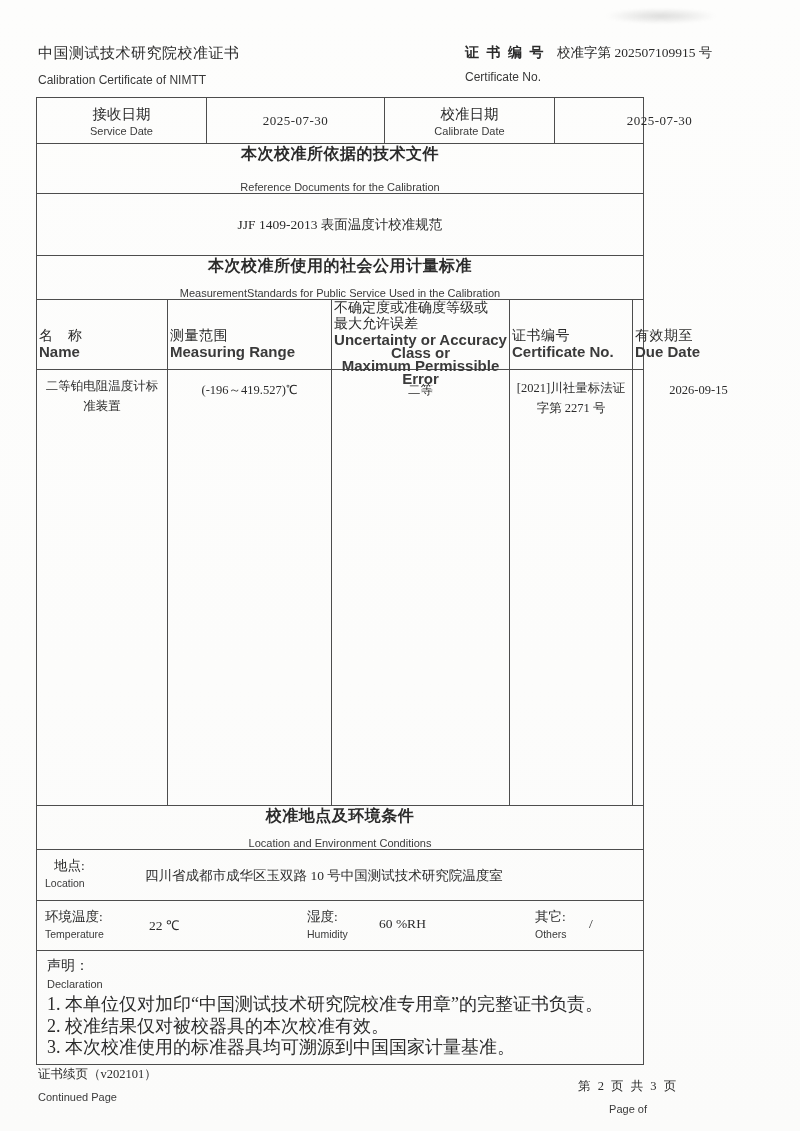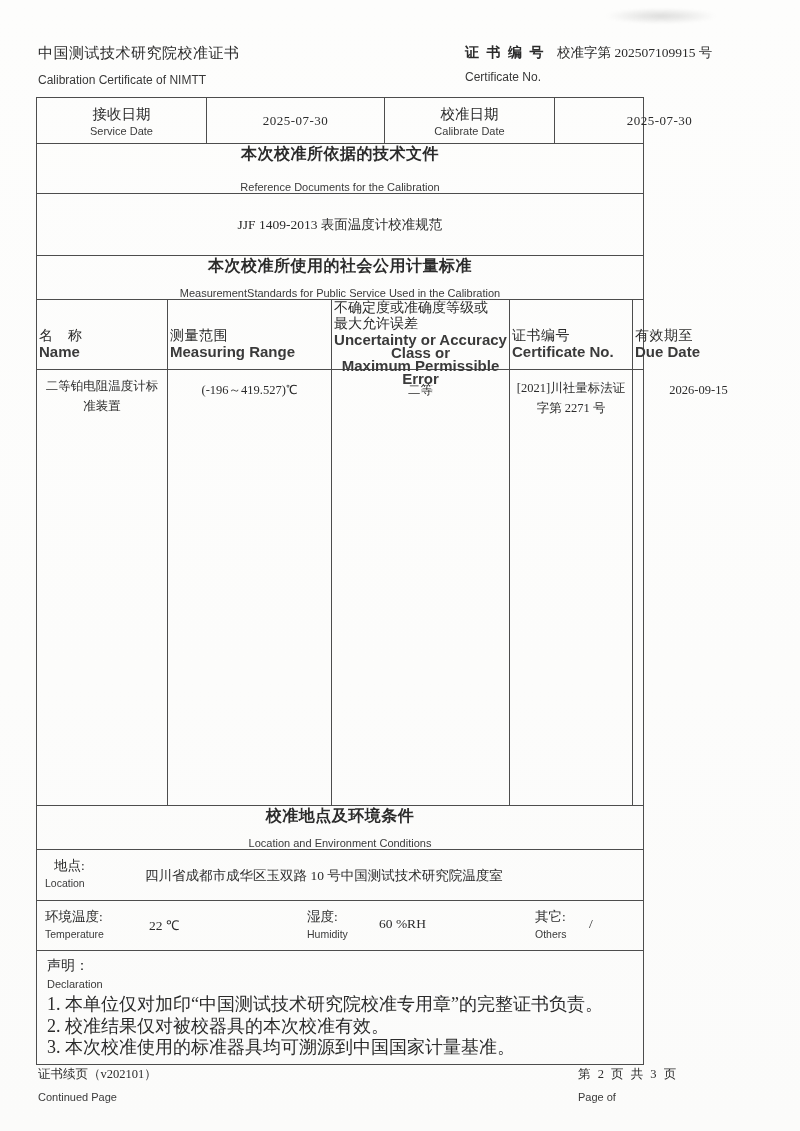--- a/index.html
+++ b/index.html
@@ -93,21 +93,21 @@
   .declaration { height: 113px; padding: 6px 10px 0; }
   .decl-cn { font-size: 14px; }
   .decl-en { font-family: "Liberation Sans", sans-serif; font-size: 11px; color: #3a3a3a; margin: 3px 0 4px; }
   .decl-item { font-size: 18px; line-height: 21.5px; }
 
   
   .footer { position: absolute; left: 38px; top: 1066px; width: 727px; }
   .f-block .cn { font-size: 12.5px; }
   .f-block .en { font-family: "Liberation Sans", sans-serif; font-size: 11px; color: #3a3a3a; margin-top: 8px; }
   .f-left { position: absolute; left: 0; top: 0; }
-  .f-right { position: absolute; left: 540px; top: 0; }
+  .f-right { position: absolute; left: 540px; top: 12px; text-align: center; }
   .f-right .cn { letter-spacing: 2px; }
 </style>
 </head>
 <body>
 
 <div class="page">
 
   <div class="smudge"></div>
 
   <div class="hdr">

